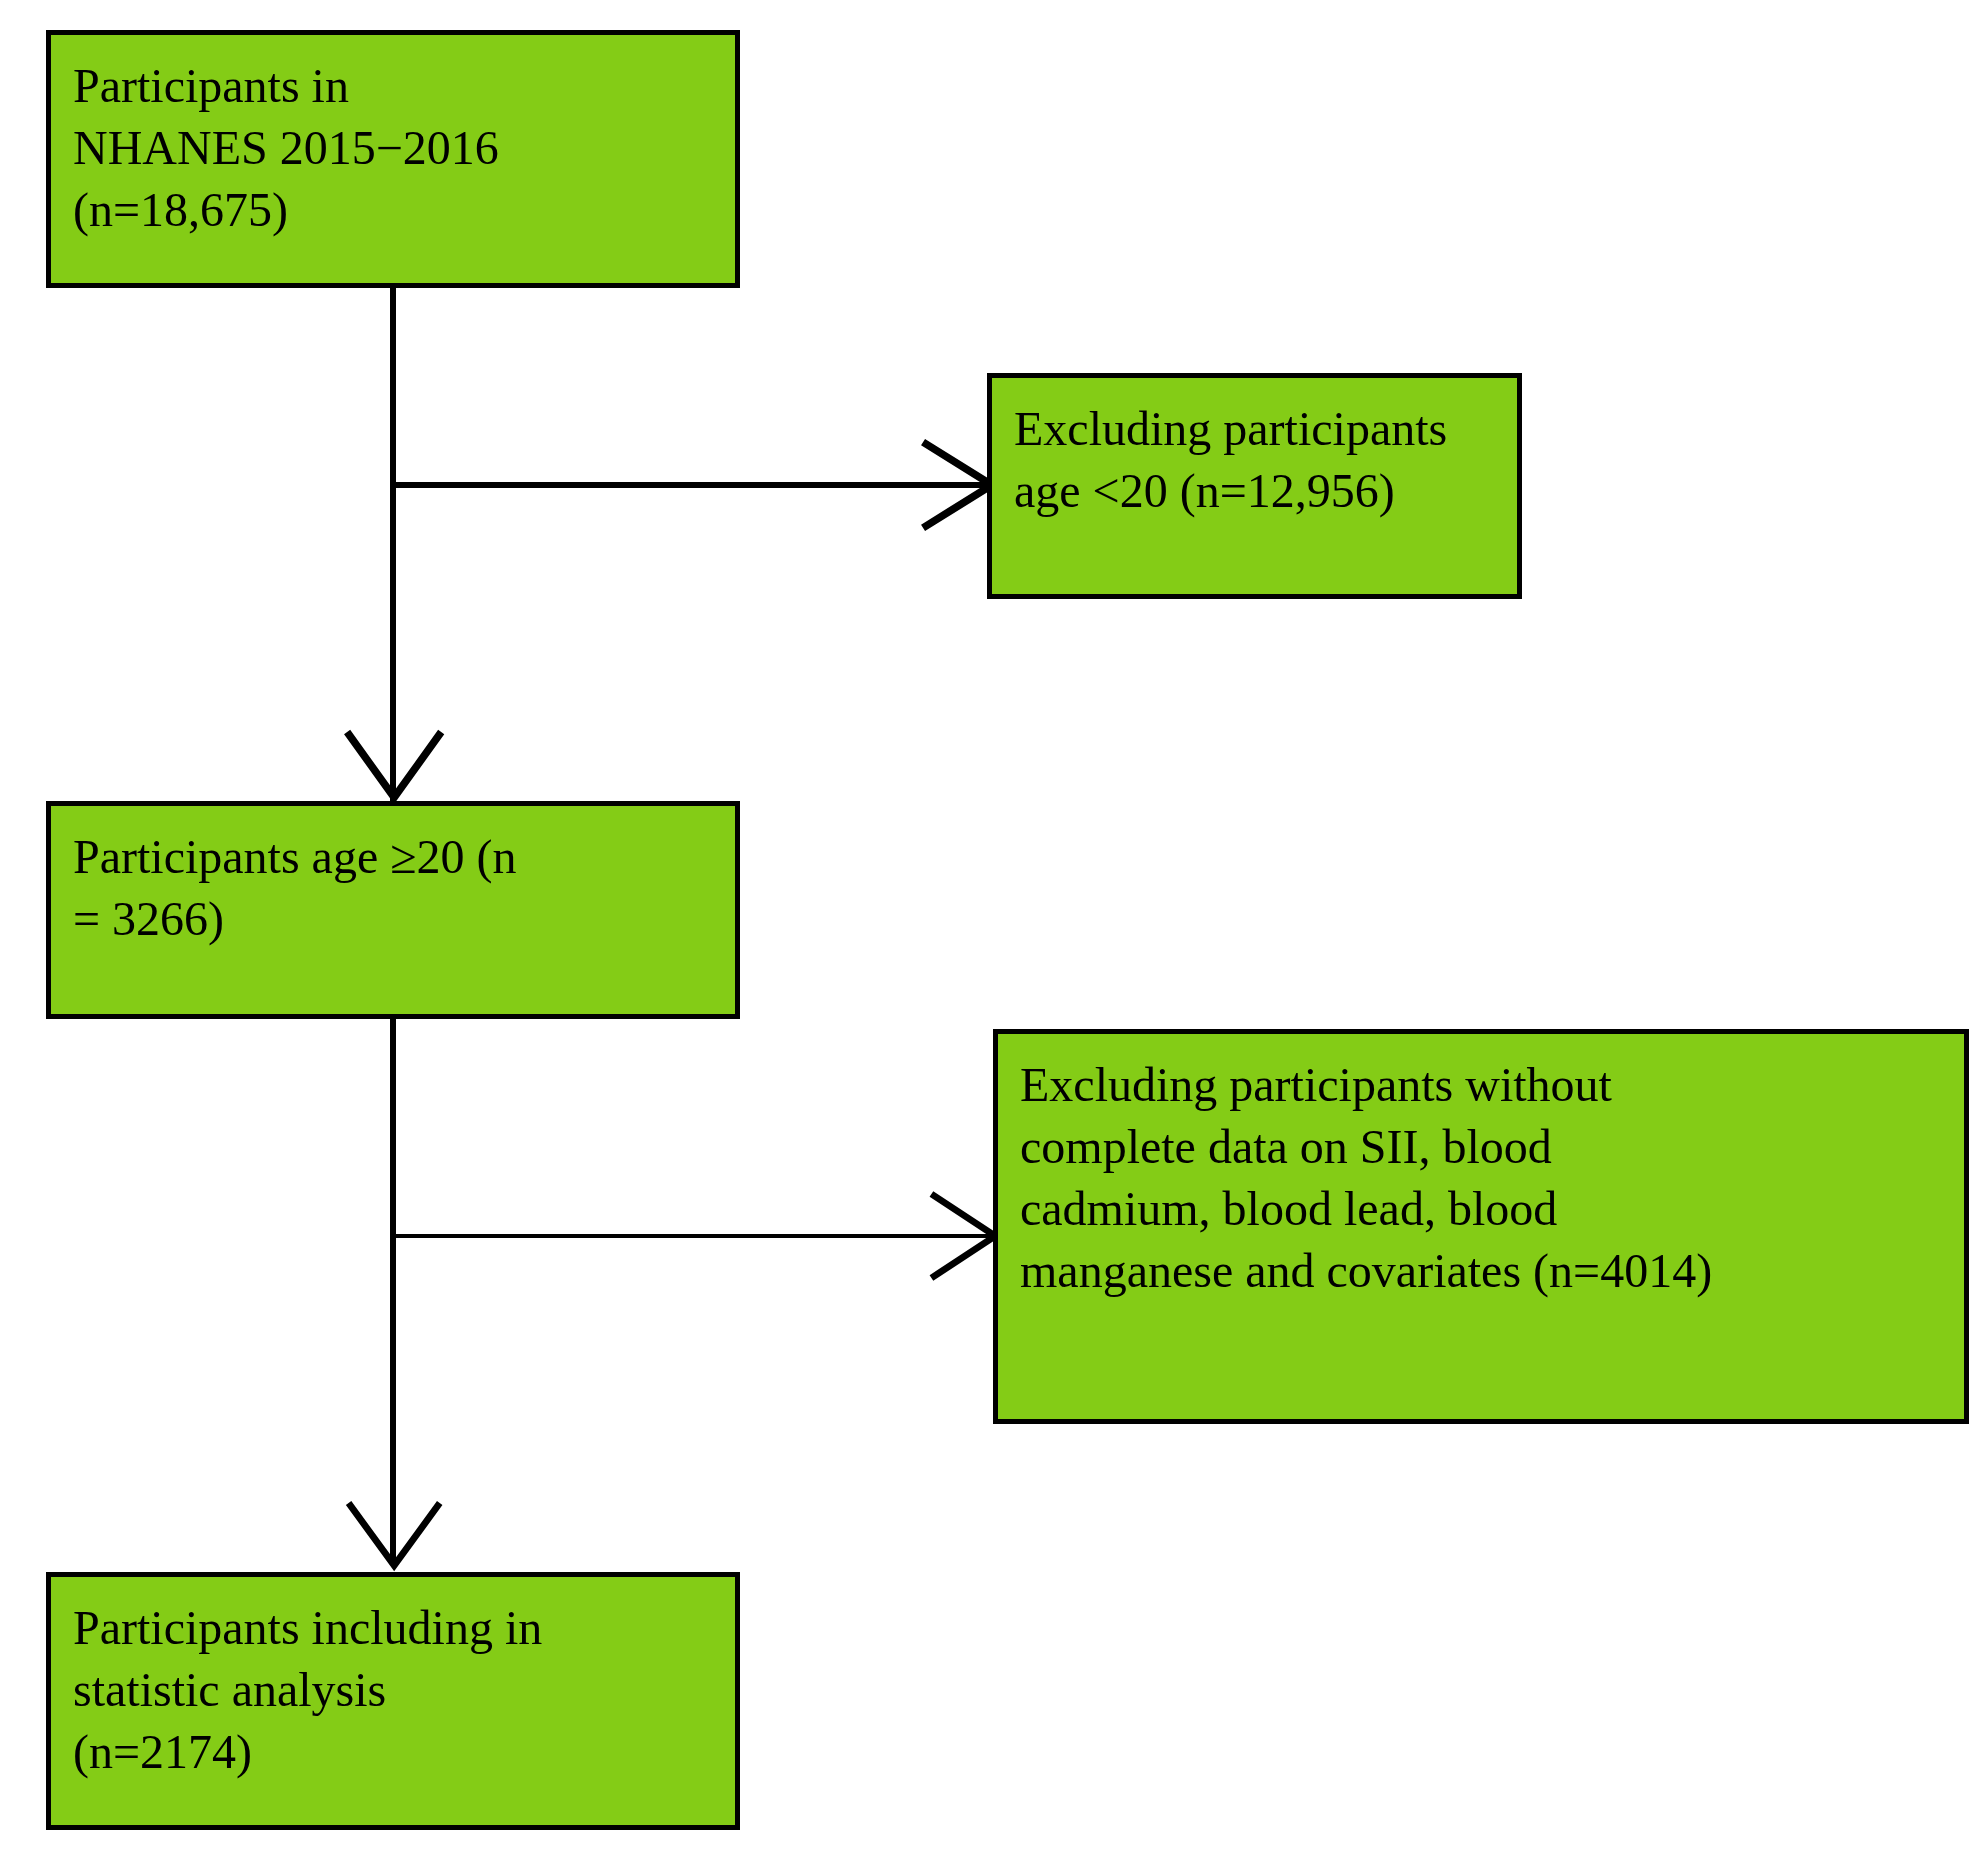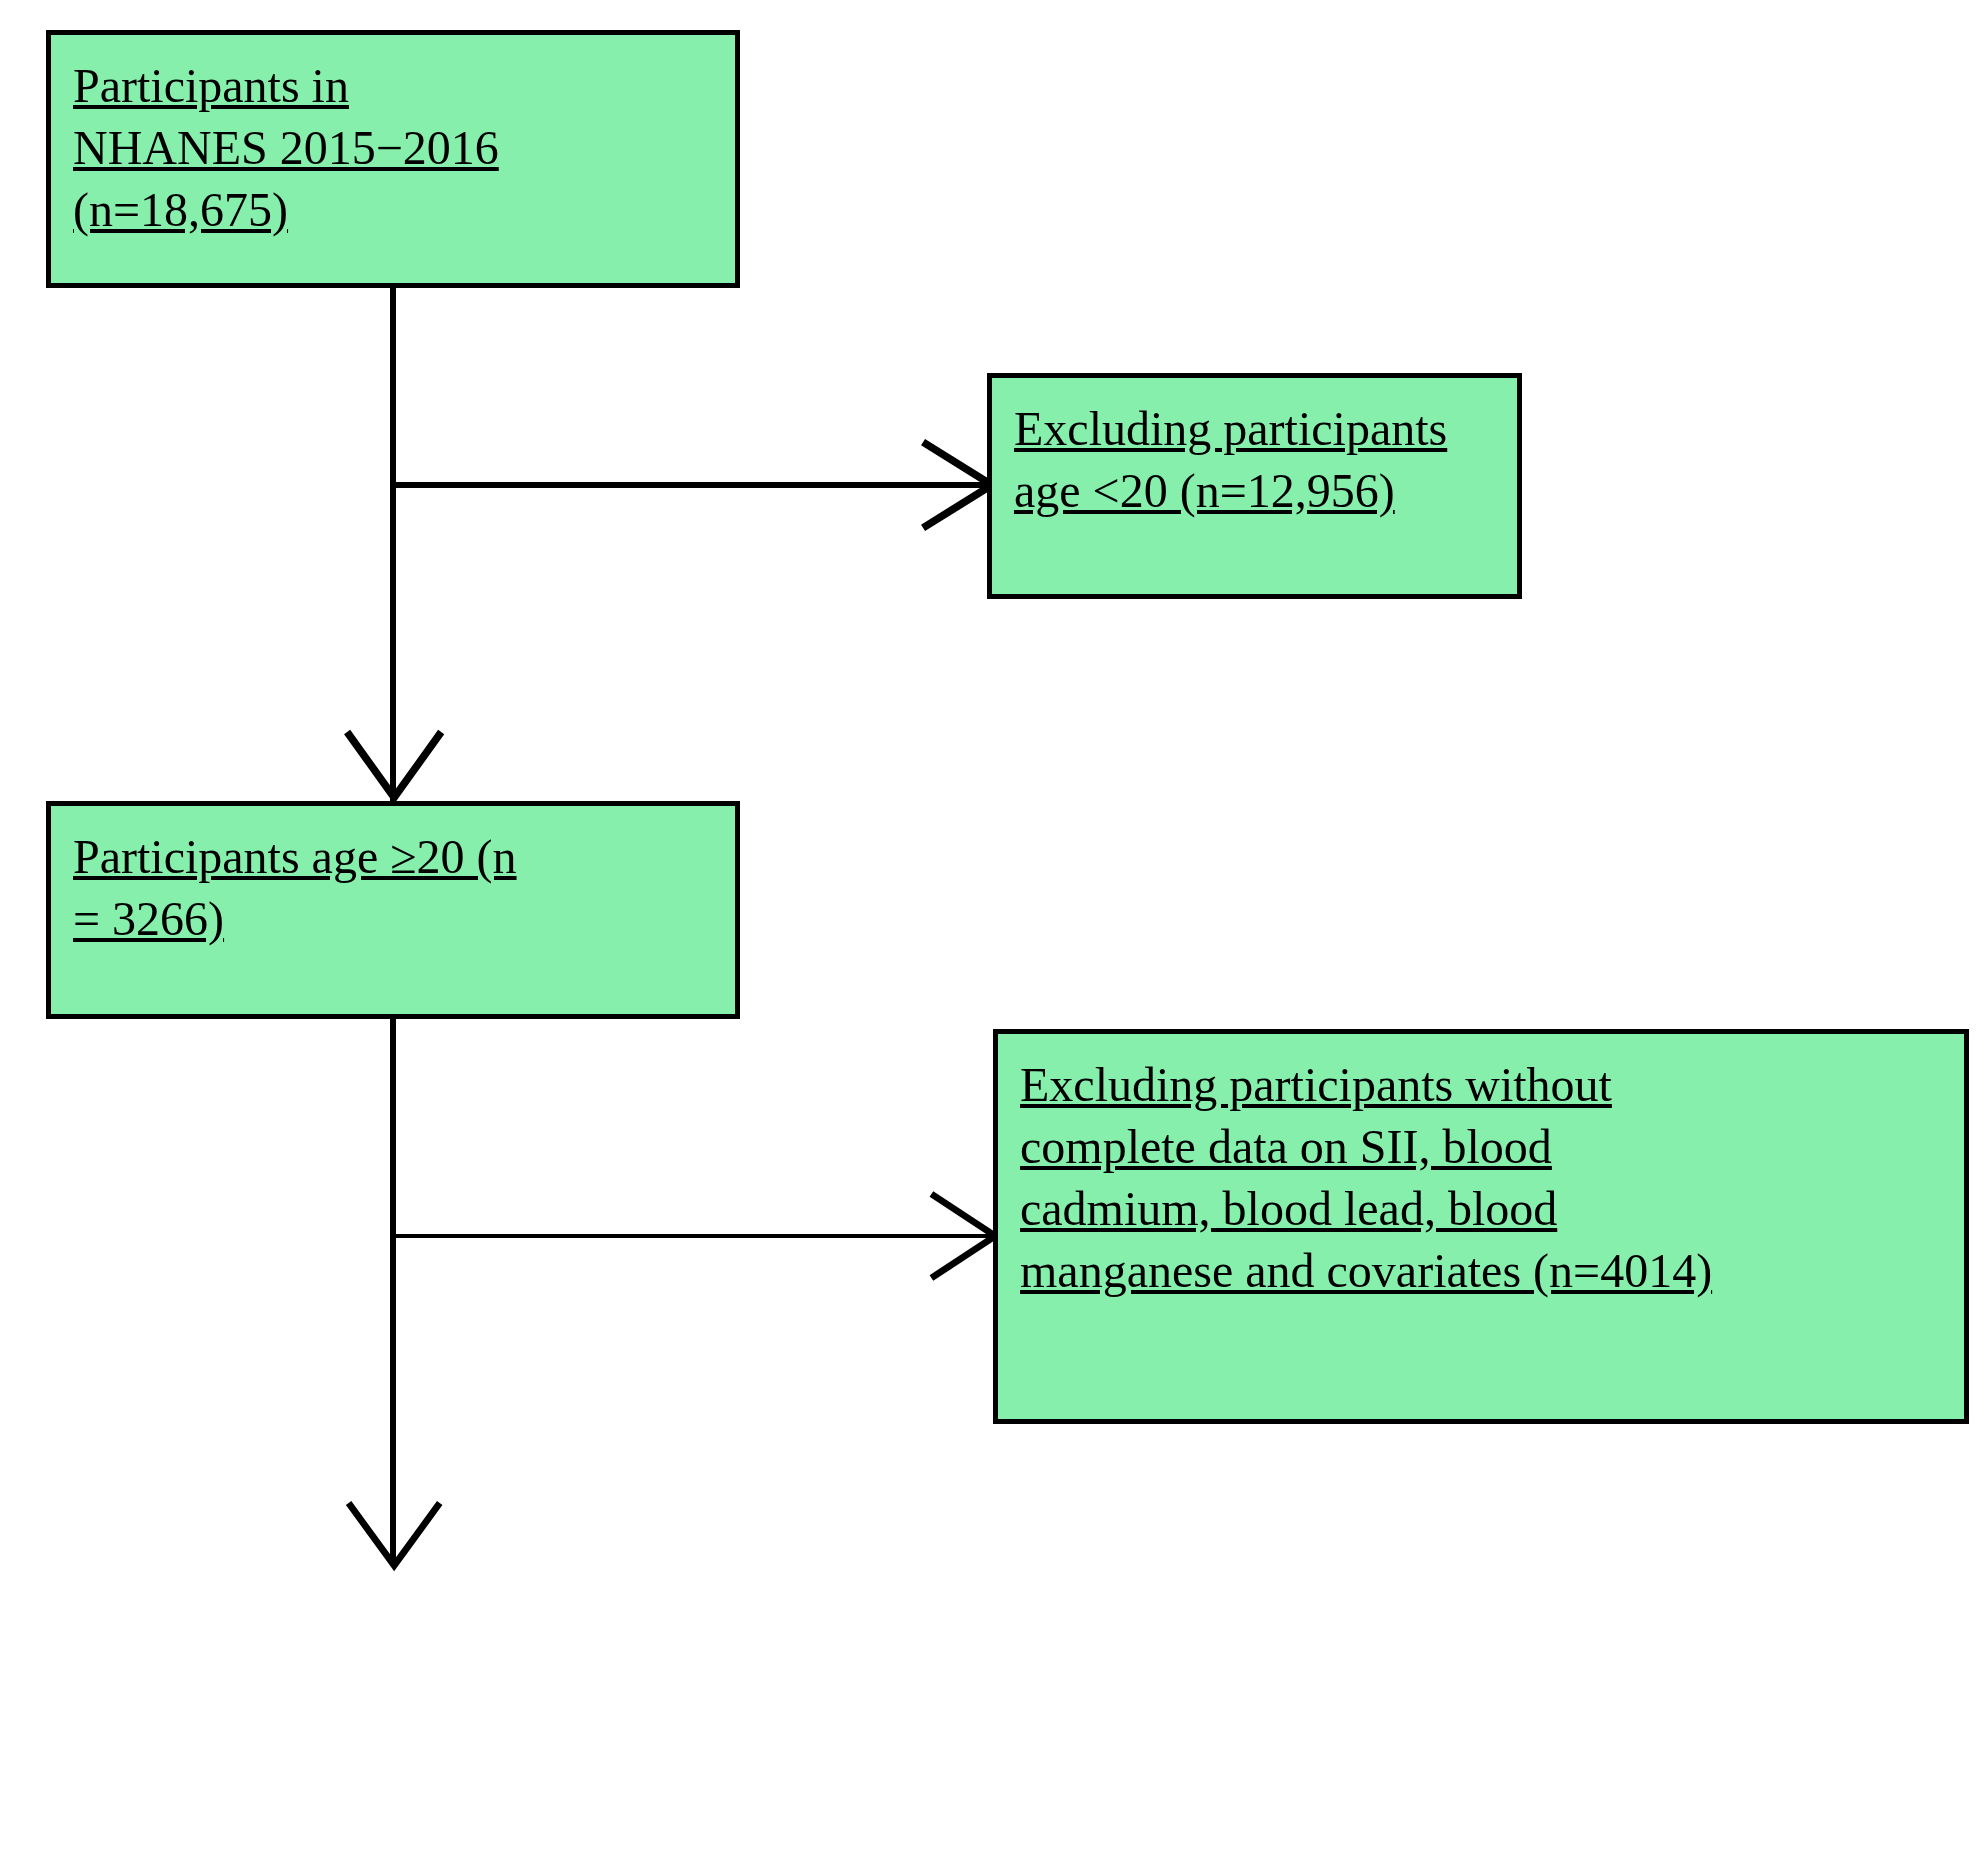--- a/index.html
+++ b/index.html
@@ -13,28 +13,27 @@
     height: 1855px;
     background: #ffffff;
     overflow: hidden;
     font-family: "Liberation Serif", "DejaVu Serif", serif;
     color: #000000;
   }
   .flow-box {
     position: absolute;
     box-sizing: border-box;
     border: 5.9px solid #000000;
-    background: #86efac;
+    background: #84cc16;
     font-size: 48px;
     line-height: 62px;
     color: #000000;
     padding: 20px 22px 8.4px 22px;
     white-space: pre-line;
     letter-spacing: 0px;
-    text-decoration: underline;
   }
   .flow-box.thin {
     border-width: 5px;
   }
   .connector {
     position: absolute;
     background: #000000;
   }
   .v-line {
     width: 5.9px;
@@ -93,15 +92,18 @@
 age &lt;20 (n=12,956)</div>
 
   <div id="box-age-20" class="flow-box">Participants age ≥20 (n
 = 3266)</div>
 
   <div id="box-exclude-2" class="flow-box thin">Excluding participants without
 complete data on SII, blood
 cadmium, blood lead, blood
 manganese and covariates (n=4014)</div>
 
+  <div id="box-final" class="flow-box">Participants including in
+statistic analysis
+(n=2174)</div>
 
 </div>
 
 
 </body></html>

